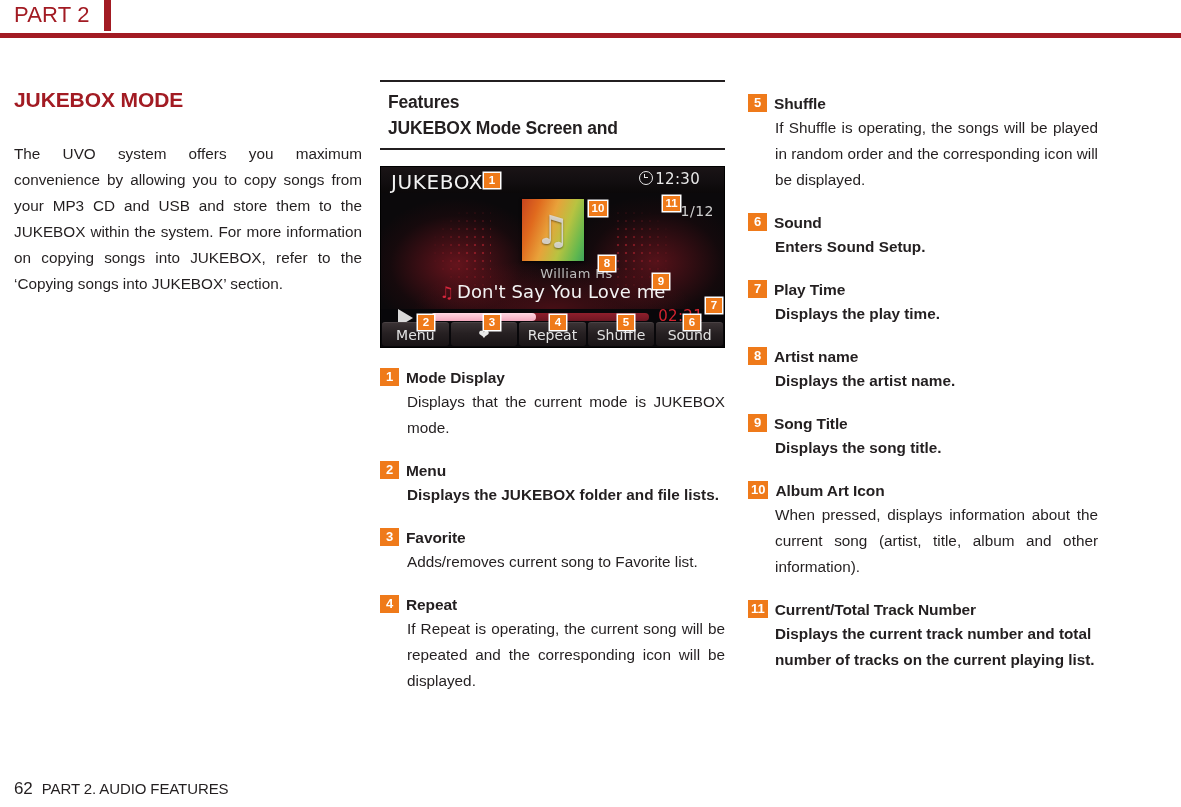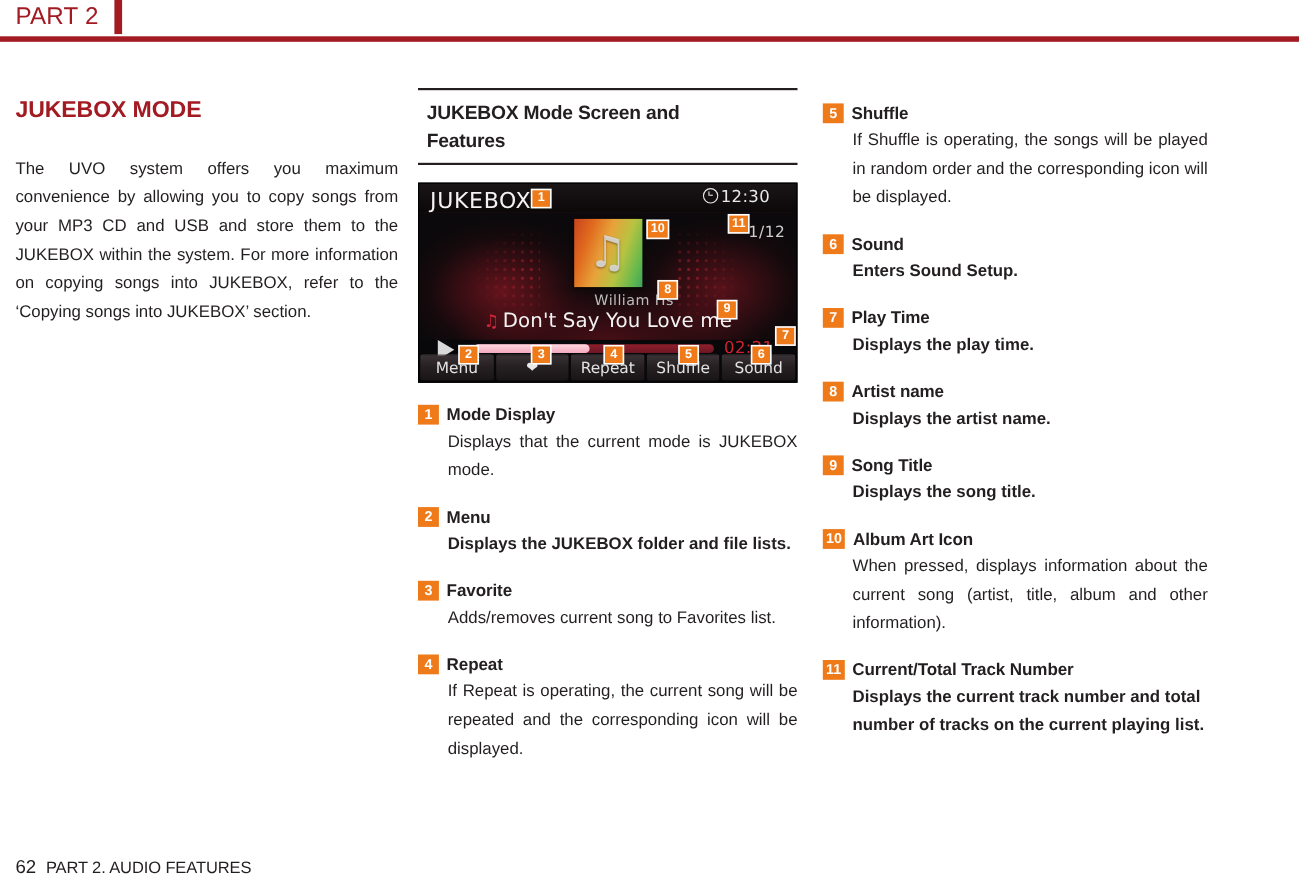--- a/index.html
+++ b/index.html
@@ -359,22 +359,22 @@
 </div>
 
 <div class="col col-left">
   <div class="section-title">JUKEBOX MODE</div>
   <p class="intro-para">The UVO system offers you maximum convenience by allowing you to copy songs from your MP3 CD and USB and store them to the JUKEBOX within the system. For more information on copying songs into JUKEBOX, refer to the ‘Copying songs into JUKEBOX’ section.</p>
 </div>
 
 <div class="col col-mid">
 
   <div class="box-heading">
+    <span class="bh-line">Features</span>
     <span class="bh-line">JUKEBOX Mode Screen and</span>
-    <span class="bh-line">Features</span>
   </div>
 
   <div class="device">
 
     <div class="dev-topbar">
       <div class="dev-mode">JUKEBOX</div>
       <div class="dev-clock">
         <span class="clock-glyph"></span><span>12:30</span>
       </div>
     </div>
@@ -439,21 +439,21 @@
       <span class="feat-title">Menu</span>
     </div>
     <div class="feat-body nojust">Displays the JUKEBOX folder and file lists.</div>
   </div>
 
   <div class="feat">
     <div class="feat-head">
       <span class="feat-num">3</span>
       <span class="feat-title">Favorite</span>
     </div>
-    <div class="feat-body">Adds/removes current song to Favorites list.</div>
+    <div class="feat-body">Adds/removes current song to Favorite list.</div>
   </div>
 
   <div class="feat">
     <div class="feat-head">
       <span class="feat-num">4</span>
       <span class="feat-title">Repeat</span>
     </div>
     <div class="feat-body">If Repeat is operating, the current song will be repeated and the corresponding icon will be displayed.</div>
   </div>
 

